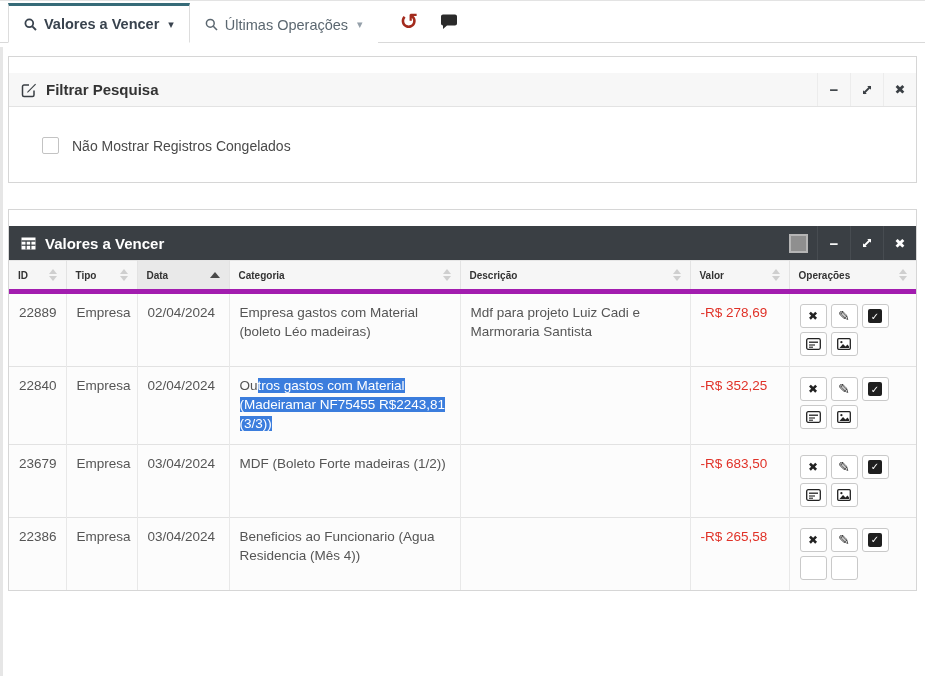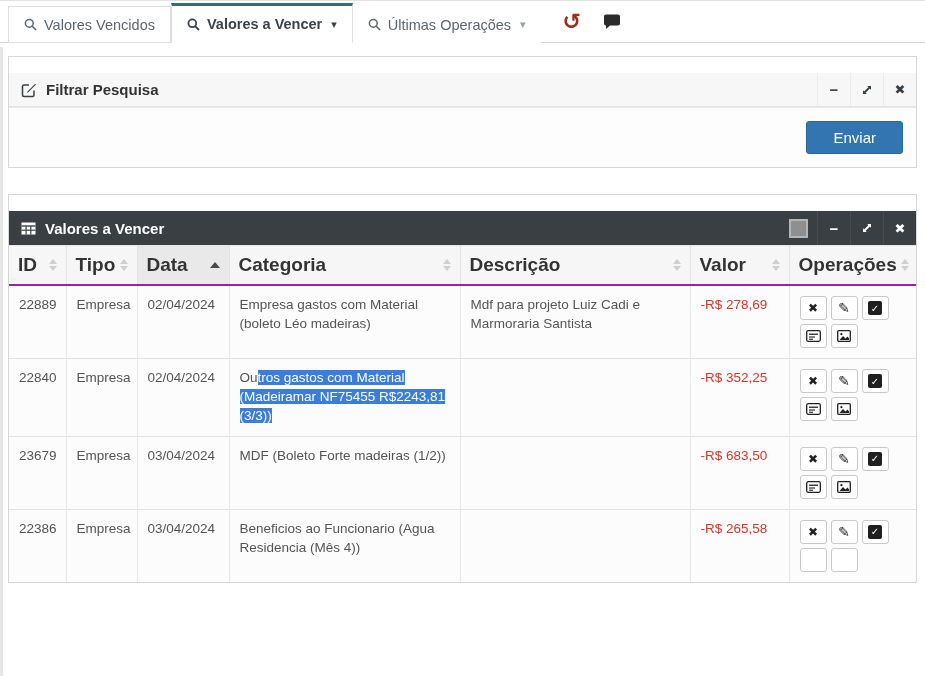--- a/index.html
+++ b/index.html
@@ -62,22 +62,22 @@
   
   table { width:100%; border-collapse:collapse; table-layout:fixed; }
   col.c1{width:57px} col.c2{width:71px} col.c3{width:92px} col.c4{width:231px} col.c5{width:230px} col.c6{width:99px}
 
   tr.filter-row td { padding:5px 5px; border-top:1px solid #e5e5e5; border-right:1px solid #f0f0f0; background:#fff; }
   tr.filter-row td:last-child { border-right:0; }
   tr.filter-row input { width:100%; height:36px; border:1px solid #ccc; border-radius:2px; padding:0 9px;
                         font-size:13.5px; font-family:inherit; color:#444; }
   tr.filter-row input::placeholder { color:#9aa0a6; opacity:1; }
 
-  tr.head-row th { background:#f6f6f6; padding:8px 9px; text-align:left; font-size:19px; color:#333;
-                   border-top:1px solid #e6e6e6; border-bottom:2px solid #a21caf; border-right:1px solid #e3e3e3;
+  tr.head-row th { background:#f6f6f6; padding:8px 9px; text-align:left; font-size:10px; color:#333;
+                   border-top:1px solid #e6e6e6; border-bottom:5px solid #a21caf; border-right:1px solid #e3e3e3;
                    font-weight:700; cursor:pointer; }
   tr.head-row th:last-child { border-right:0; }
   tr.head-row th.sorted { background:#e9e9e9; }
   .th-wrap { display:flex; align-items:center; justify-content:space-between; }
   .sort-both { display:flex; flex-direction:column; gap:2px; margin-left:4px; }
   .tri-up { width:0; height:0; border-left:4px solid transparent; border-right:4px solid transparent; border-bottom:5px solid #cfcfcf; }
   .tri-dn { width:0; height:0; border-left:4px solid transparent; border-right:4px solid transparent; border-top:5px solid #cfcfcf; }
   .tri-asc { width:0; height:0; border-left:5px solid transparent; border-right:5px solid transparent; border-bottom:6px solid #4a4a4a; }
 
   tbody td { background:#fcfcfc; padding:10px 10px; vertical-align:top; font-size:13.5px; color:#555;
@@ -94,27 +94,20 @@
   .op .g.pencil { font-size:14px; font-weight:400; }
   .chk-glyph { width:14px; height:14px; background:#1f1f1f; border-radius:2px; color:#fff;
                display:flex; align-items:center; justify-content:center; font-size:10px; font-weight:700; }
 </style>
 </head>
 <body>
 
 <div class="left-edge"></div>
 
 <div class="tabbar">
-  <div class="tab boxed">
-    <svg width="13" height="13" viewBox="0 0 13 13">
-        <circle cx="5.3" cy="5.3" r="3.9" fill="none" stroke="currentColor" stroke-width="1.5"></circle>
-        <line x1="8.3" y1="8.3" x2="12" y2="12" stroke="currentColor" stroke-width="1.6"></line>
-      </svg>
-    <span>Valores Vencidos</span>
-  </div>
   <div class="tab active">
     <svg width="13" height="13" viewBox="0 0 13 13">
         <circle cx="5.3" cy="5.3" r="3.9" fill="none" stroke="currentColor" stroke-width="1.8"></circle>
         <line x1="8.3" y1="8.3" x2="12" y2="12" stroke="currentColor" stroke-width="1.9"></line>
       </svg>
     <span>Valores a Vencer</span>
     <span class="caret">▾</span>
   </div>
   <div class="tab plain">
     <svg width="13" height="13" viewBox="0 0 13 13">
@@ -150,22 +143,25 @@
             <path d="M2.5 9.5 L9.5 2.5" stroke="#3a3f44" stroke-width="1.8" fill="none"></path>
             <path d="M6.2 2 H10 V5.8 Z" fill="#3a3f44"></path>
             <path d="M5.8 10 H2 V6.2 Z" fill="#3a3f44"></path>
           </svg>
       </div>
       <div class="hc">
           <span>✖</span>
         </div>
     </div>
   </div>
-  <div class="fp-foot">
-    <button class="btn-primary">Enviar</button>
+  <div class="fp-body">
+    <div class="chk-row">
+      <span class="checkbox"></span>
+      <span>Não Mostrar Registros Congelados</span>
+    </div>
   </div>
 </div>
 
 <div class="panel table-panel">
   <div class="panel-head dark">
     <svg width="15" height="13" viewBox="0 0 15 13">
         <rect x="0.5" y="0.5" width="14" height="12" fill="#fff"></rect>
         <line x1="0.5" y1="4" x2="14.5" y2="4" stroke="#3a3f44" stroke-width="1.4"></line>
         <line x1="5.1" y1="4" x2="5.1" y2="12.5" stroke="#3a3f44" stroke-width="1.2"></line>
         <line x1="9.8" y1="4" x2="9.8" y2="12.5" stroke="#3a3f44" stroke-width="1.2"></line>

